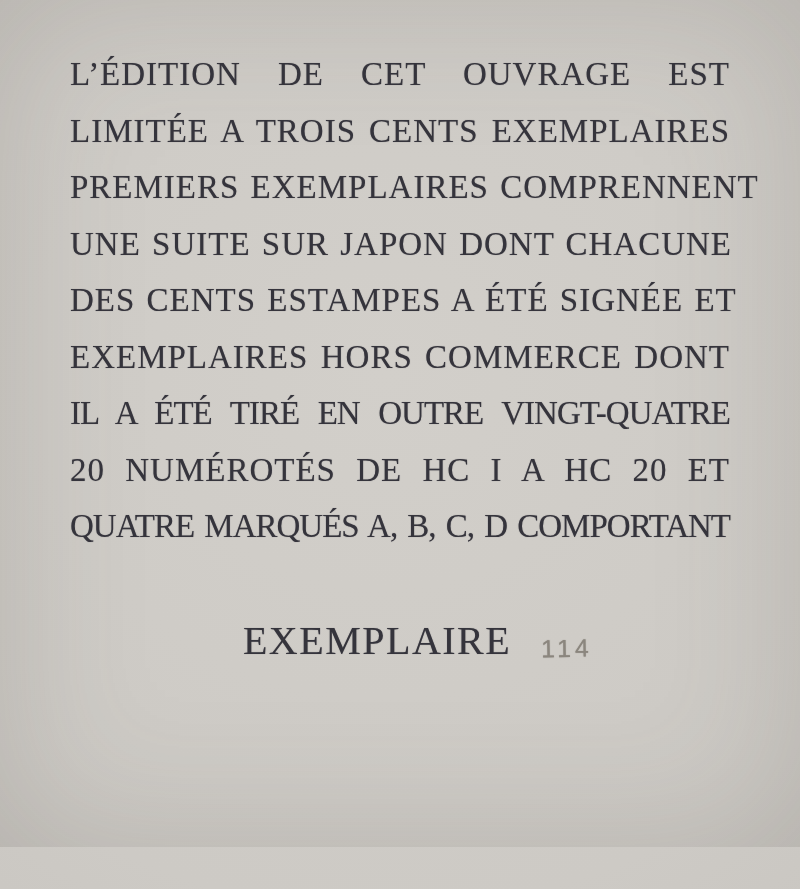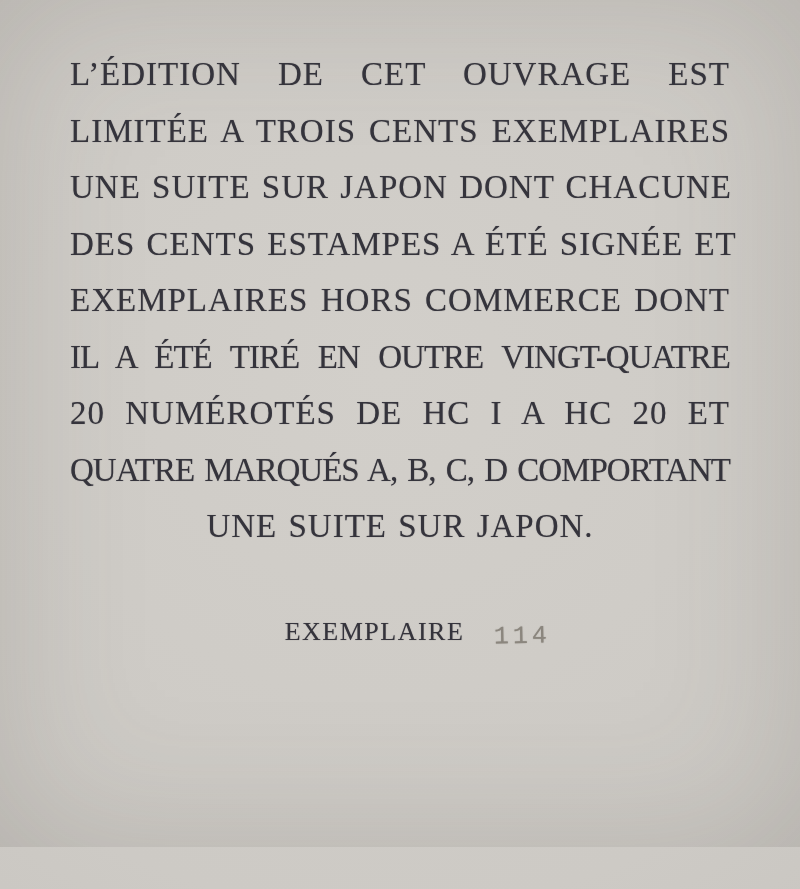--- a/index.html
+++ b/index.html
@@ -45,51 +45,51 @@
     text-align-last: center;
     white-space: normal;
   }
   .copy-line {
     margin-top: 62px;
     text-align: center;
     transform: translateX(18px);
     white-space: nowrap;
   }
   .copy-label {
-    font-size: 26px;
+    font-size: 40px;
     letter-spacing: 1.5px;
     color: #35343c;
     text-shadow: 0 0 1px rgba(45, 44, 52, 0.45);
   }
   .copy-number {
     display: inline-block;
     margin-left: 26px;
-    font-family: Liberation Mono, monospace;
+    font-family: Liberation Sans, sans-serif;
     font-size: 25px;
     letter-spacing: 4px;
     color: #8b867e;
     position: relative;
     top: 3px;
     transform: rotate(-1deg);
     text-shadow: 0 0 1px rgba(139, 134, 126, 0.9);
   }
 </style>
 </head>
 <body>
 
 <div class="page">
   <div class="text-block">
     <div class="line">L’ÉDITION DE CET OUVRAGE EST</div>
     <div class="line">LIMITÉE A TROIS CENTS EXEMPLAIRES</div>
+    <div class="line">PREMIERS EXEMPLAIRES COMPRENNENT</div>
     <div class="line">UNE SUITE SUR JAPON DONT CHACUNE</div>
     <div class="line">DES CENTS ESTAMPES A ÉTÉ SIGNÉE ET</div>
     <div class="line">EXEMPLAIRES HORS COMMERCE DONT</div>
     <div class="line tight">IL A ÉTÉ TIRÉ EN OUTRE VINGT-QUATRE</div>
     <div class="line">20 NUMÉROTÉS DE HC I A HC 20 ET</div>
     <div class="line tight">QUATRE MARQUÉS A, B, C, D COMPORTANT</div>
-    <div class="line center">UNE SUITE SUR JAPON.</div>
   </div>
 
   <div class="copy-line">
     <span class="copy-label">EXEMPLAIRE</span>
     <span class="copy-number">114</span>
   </div>
 </div>
 
 </body></html>

